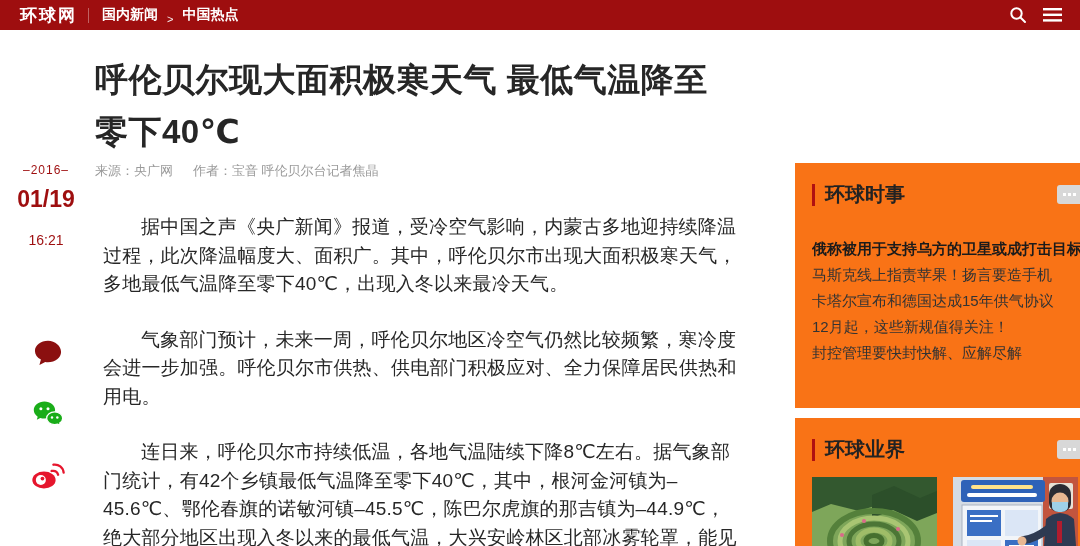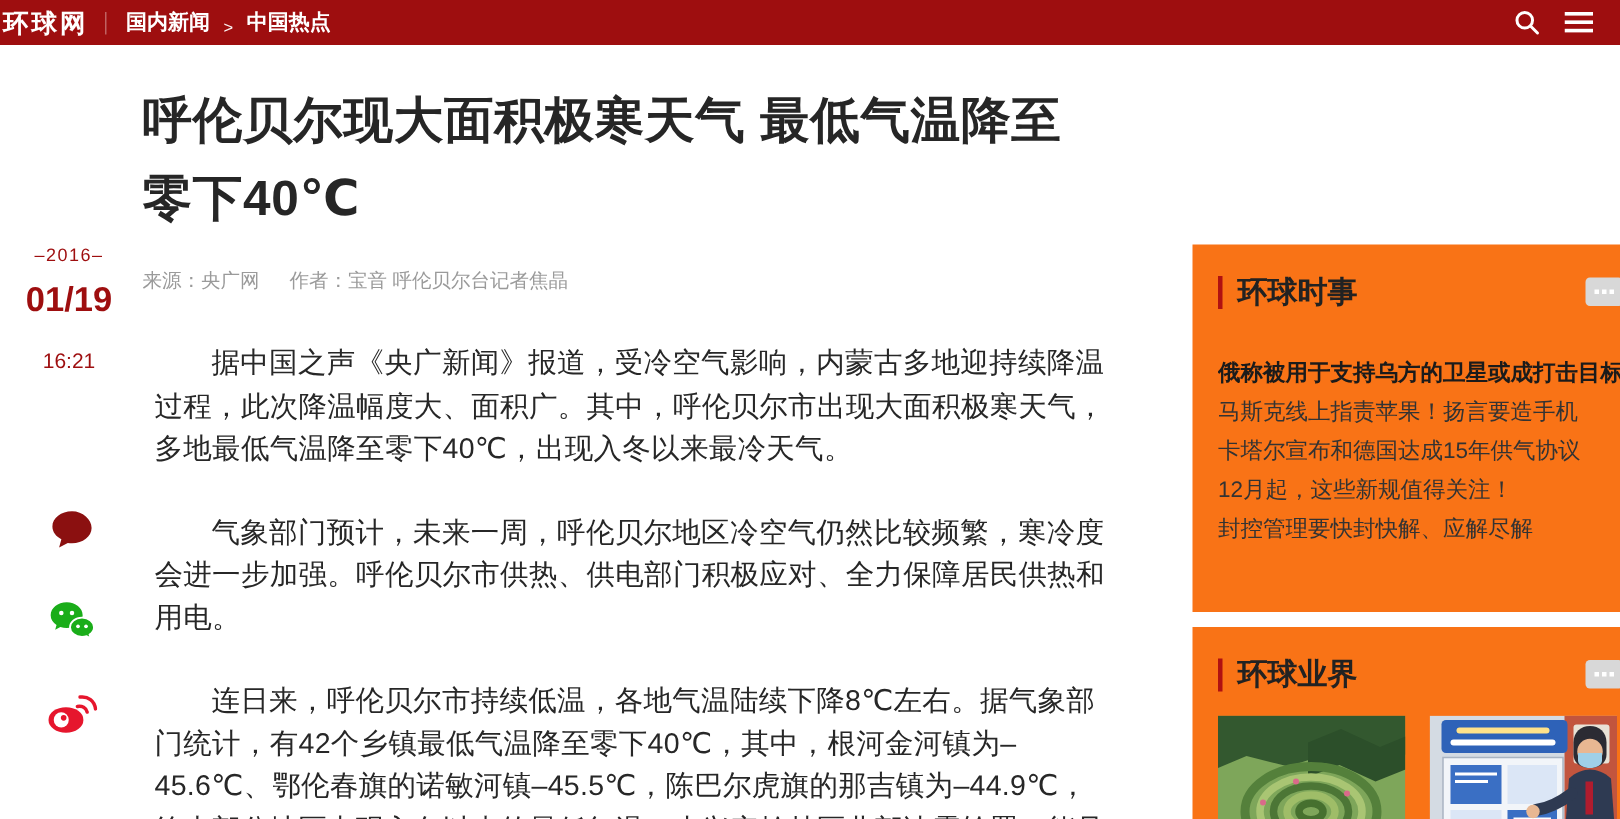--- a/index.html
+++ b/index.html
@@ -9,21 +9,21 @@
     background: #ffffff;
     font-family: "Liberation Sans", "DejaVu Sans", sans-serif;
   }
 
   
   .topbar {
     position: absolute; top: 0; left: 0; width: 1080px; height: 30px;
     background: #9e0e0f; display: flex; align-items: center; color: #fff;
   }
   .logo {
-    margin-left: 2px; font-size: 17px; font-weight: bold;
+    margin-left: 20px; font-size: 17px; font-weight: bold;
     letter-spacing: 2px; cursor: pointer;
   }
   .topbar-sep { width: 1px; height: 15px; background: rgba(255,255,255,.35); margin: 0 13px 0 11px; }
   .crumb { display: flex; align-items: flex-end; gap: 9px; font-size: 14px; font-weight: bold; }
   .crumb-gt { font-size: 11px; font-weight: normal; opacity: .95; position: relative; top: 1px; }
   .crumb a { cursor: pointer; }
   .topbar-right { margin-left: auto; display: flex; align-items: center; gap: 16px; margin-right: 18px; }
   .icon-btn { cursor: pointer; display: flex; align-items: center; }
 
   
@@ -40,21 +40,21 @@
     display: flex; flex-direction: column; gap: 27px; align-items: center;
   }
   .share-rail .icon-btn { width: 34px; height: 34px; justify-content: center; }
 
   
   .article { position: absolute; left: 95px; top: 30px; width: 646px; }
   .article h1 {
     margin: 24px 0 0 0; font-size: 33px; line-height: 52px;
     color: #262626; font-weight: bold; letter-spacing: .5px;
   }
-  .meta { margin-top: 20px; font-size: 13px; color: #9a9a9a; display: flex; gap: 20px; }
+  .meta { margin-top: 4px; font-size: 13px; color: #9a9a9a; display: flex; gap: 20px; }
   .body { margin-top: 33px; }
   .body p {
     margin: 0 0 27px 8px; font-size: 19px; line-height: 28.5px;
     color: #272727; text-indent: 2em; letter-spacing: .2px;
   }
 
   
   .card {
     position: absolute; left: 795px; width: 303px;
     background: #f97316; padding: 18px 16px 0 17px;

